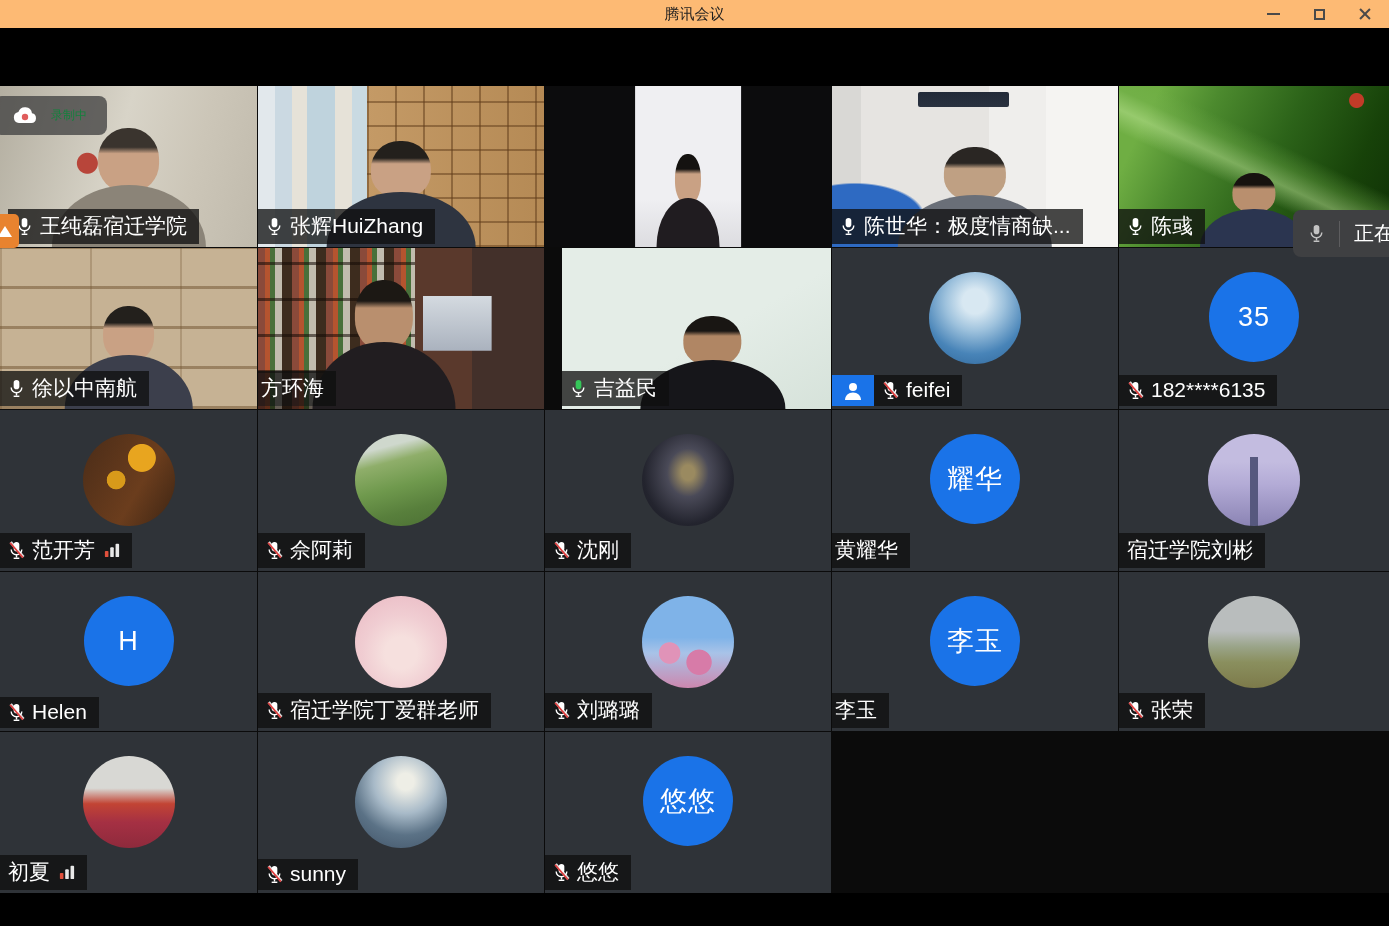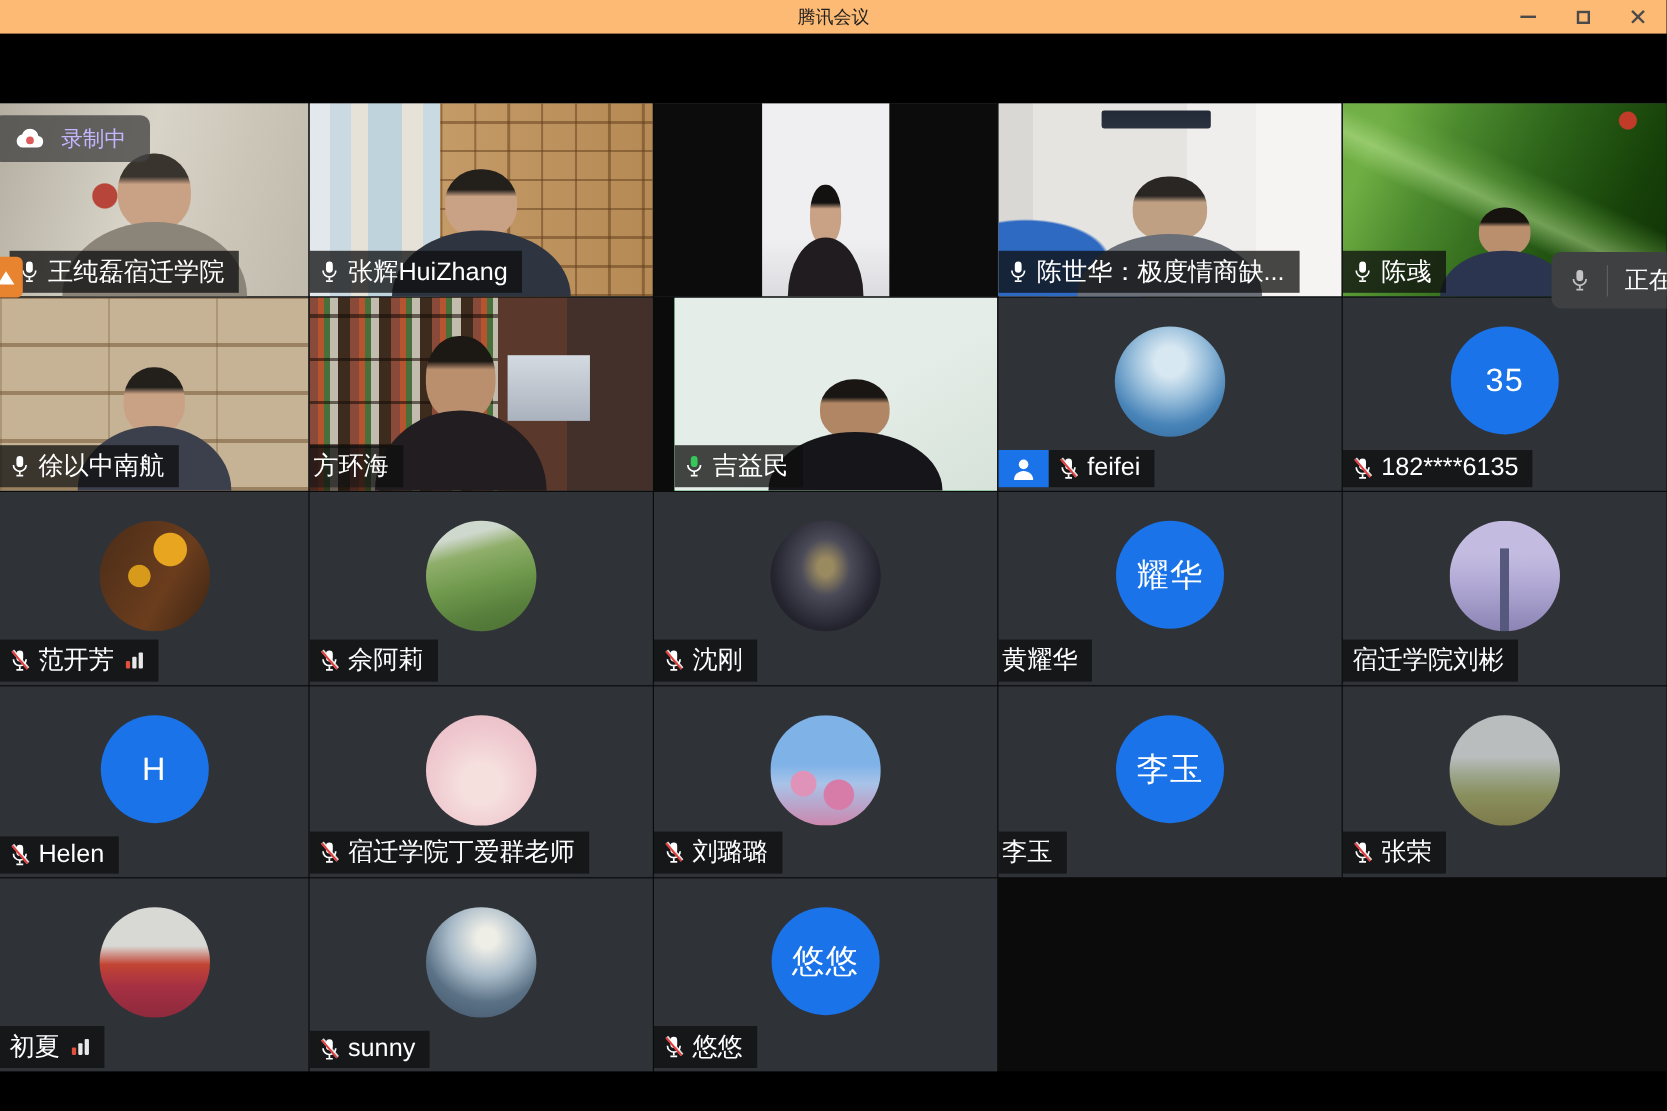--- a/index.html
+++ b/index.html
@@ -81,21 +81,21 @@
   .mic-slash-w,.mic-slash{display:none;}
   .mic-muted .mic-slash{display:block;stroke:#e03e3e;}
   .mic-muted .mic-slash-w{display:block;stroke:rgba(255,255,255,.85);}
   .mic-speaking .mic-body{fill:#35c759;}
   .bars{display:none;align-items:center;margin-left:2px;}
   .has-bars .bars{display:flex;}
   .profile-badge{display:none;width:42px;background:#1a73e8;align-items:center;justify-content:center;}
   .has-profile-badge .profile-badge{display:flex;}
   
   .recording-badge{position:absolute;left:-6px;top:96px;height:39px;padding:0 20px 0 18px;background:rgba(66,66,66,.78);border-radius:8px;display:flex;align-items:center;gap:13px;z-index:9;}
-  .recording-badge .rec-text{font-size:18px;color:#c4b5fd;}
+  .recording-badge .rec-text{font-size:12px;color:#15803d;}
   .host-badge{position:absolute;left:-9px;top:214px;width:28px;height:34px;background:#e8832f;border-radius:5px;z-index:9;display:flex;align-items:center;justify-content:center;}
   .host-badge i{display:block;width:0;height:0;border-left:7px solid transparent;border-right:7px solid transparent;border-bottom:11px solid #fff;}
   .speaking-popup{position:absolute;left:1293px;top:210px;width:150px;height:47px;background:#3f4042;border-radius:8px;display:flex;align-items:center;z-index:9;overflow:hidden;}
   .speaking-popup .mic{display:flex;width:46px;justify-content:center;}
   .speaking-popup .mic-body{fill:#c3c3c3;}
   .speaking-popup .mic-arc{stroke:#c3c3c3;}
   .popup-div{width:1px;height:26px;background:#5d5d5f;}
   .popup-text{font-size:20px;color:#fff;padding-left:14px;white-space:nowrap;}
   .bottombar{position:absolute;left:0;bottom:0;width:100%;height:33px;background:#000;z-index:8;}
 </style>

